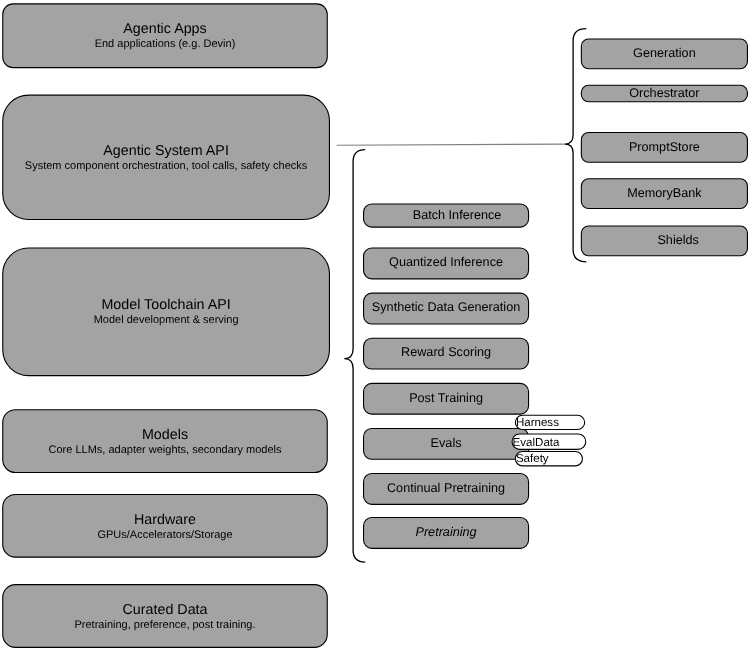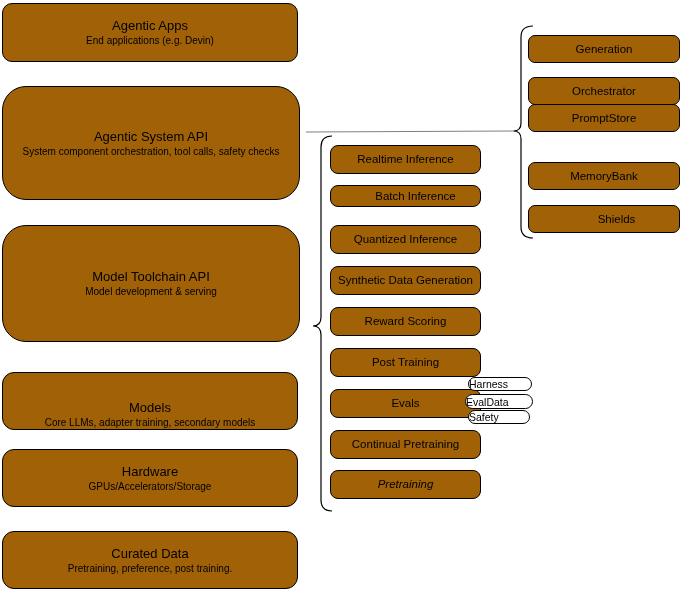--- a/index.html
+++ b/index.html
@@ -9,21 +9,21 @@
     height: 591px;
     background: #ffffff;
     font-family: "Liberation Sans", sans-serif;
     color: #000000;
     overflow: hidden;
   }
   .box {
     position: absolute;
     box-sizing: border-box;
     border: 1px solid #000000;
-    background: #a16207;
+    background: #a3a3a3;
     display: flex;
     flex-direction: column;
     align-items: center;
     justify-content: center;
     text-align: center;
   }
   .big-box .title { font-size: 13px; line-height: 16px; }
   .big-box .subtitle { font-size: 10px; line-height: 13px; }
   .mid-box, .right-box {
     font-size: 11.5px;
@@ -69,38 +69,35 @@
   <div class="box big-box" style="left:2px; top:86px; width:298px; height:114px; border-radius:24px;">
     <div class="title">Agentic System API</div>
     <div class="subtitle">System component orchestration, tool calls, safety checks</div>
   </div>
 
   <div class="box big-box" style="left:2px; top:225px; width:298px; height:117px; border-radius:24px;">
     <div class="title">Model Toolchain API</div>
     <div class="subtitle">Model development &amp; serving</div>
   </div>
 
-  <div class="box big-box" style="left:2px; top:372px; width:296px; height:58px; border-radius:12px;justify-content:flex-end;">
+  <div class="box big-box" style="left:2px; top:372px; width:296px; height:58px; border-radius:12px;">
     <div class="title">Models</div>
-    <div class="subtitle">Core LLMs, adapter training, secondary models</div>
+    <div class="subtitle">Core LLMs, adapter weights, secondary models</div>
   </div>
 
   <div class="box big-box" style="left:2px; top:449px; width:296px; height:58px; border-radius:12px;">
     <div class="title">Hardware</div>
     <div class="subtitle">GPUs/Accelerators/Storage</div>
   </div>
 
   <div class="box big-box" style="left:2px; top:531px; width:296px; height:58px; border-radius:12px;">
     <div class="title">Curated Data</div>
     <div class="subtitle">Pretraining, preference, post training.</div>
   </div>
 
-  <div class="box mid-box" style="left:330px; top:145px; width:151px; height:29px; border-radius:8px;">
-    <span>Realtime Inference</span>
-  </div>
   <div class="box mid-box" style="left:330px; top:185px; width:151px; height:22px; border-radius:8px;padding-left:20px;">
     <span>Batch Inference</span>
   </div>
   <div class="box mid-box" style="left:330px; top:225px; width:151px; height:29px; border-radius:8px;">
     <span>Quantized Inference</span>
   </div>
   <div class="box mid-box" style="left:330px; top:266px; width:151px; height:29px; border-radius:8px;">
     <span>Synthetic Data Generation</span>
   </div>
   <div class="box mid-box" style="left:330px; top:348px; width:151px; height:29px; border-radius:8px;">
@@ -125,24 +122,24 @@
   <div class="pill" style="left:465px; top:394px; width:68px; height:15px;">
     <span>EvalData</span>
   </div>
   <div class="pill" style="left:468px; top:410px; width:62px; height:14px;">
     <span>Safety</span>
   </div>
 
   <div class="box right-box" style="left:528px; top:35px; width:152px; height:28px; border-radius:7px;">
     <span>Generation</span>
   </div>
-  <div class="box right-box" style="left:528px; top:77px; width:152px; height:28px; border-radius:7px;">
+  <div class="box right-box" style="left:528px; top:77px; width:152px; height:16px; border-radius:7px;">
     <span>Orchestrator</span>
   </div>
-  <div class="box right-box" style="left:528px; top:104px; width:152px; height:28px; border-radius:7px;">
+  <div class="box right-box" style="left:528px; top:120px; width:152px; height:28px; border-radius:7px;">
     <span>PromptStore</span>
   </div>
   <div class="box right-box" style="left:528px; top:162px; width:152px; height:28px; border-radius:7px;">
     <span>MemoryBank</span>
   </div>
   <div class="box right-box" style="left:528px; top:205px; width:152px; height:28px; border-radius:7px;padding-left:25px;">
     <span>Shields</span>
   </div>
 
 </div>

